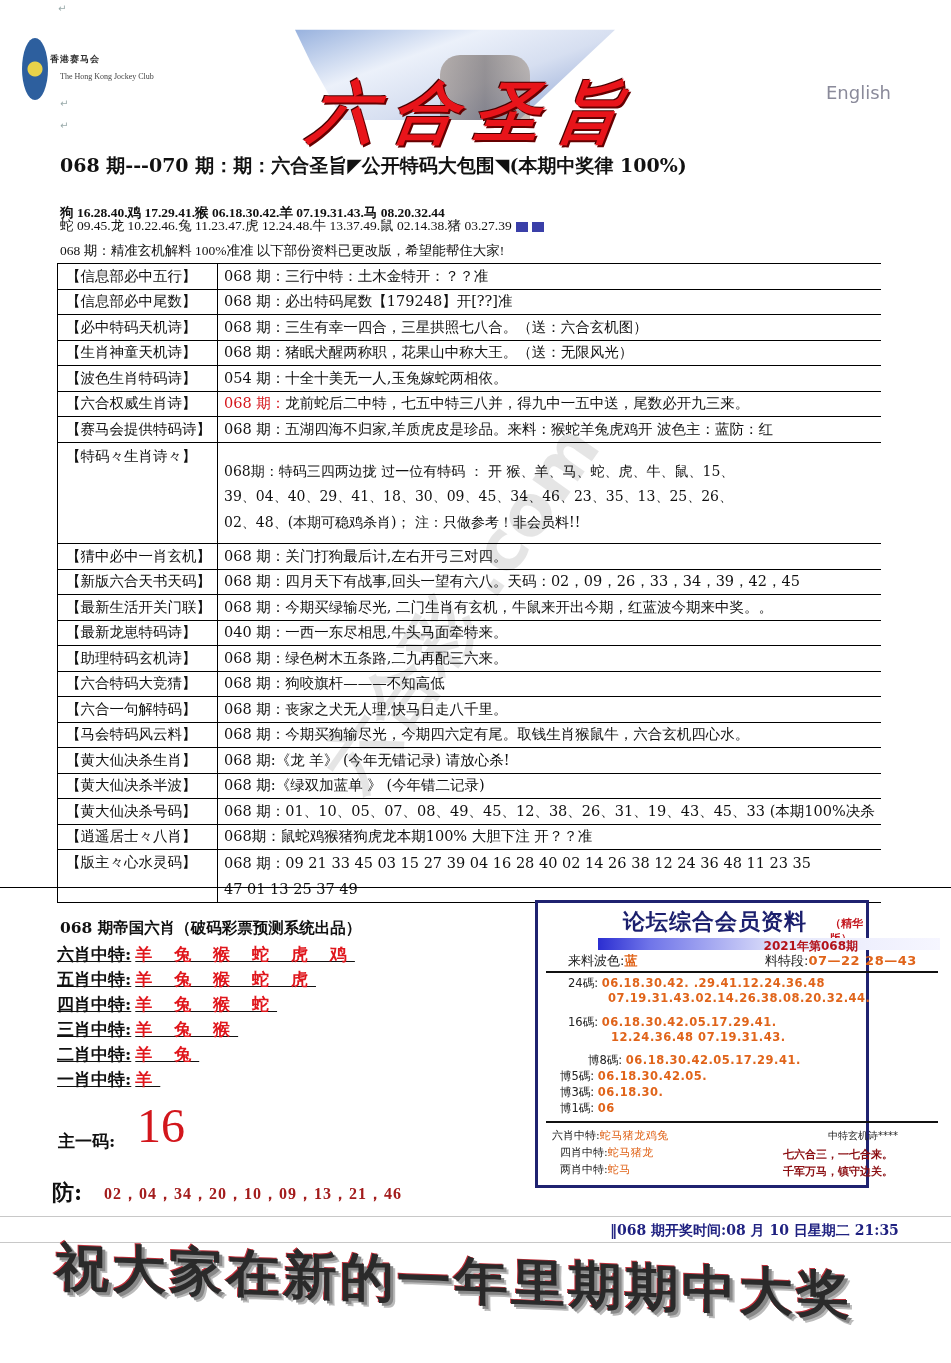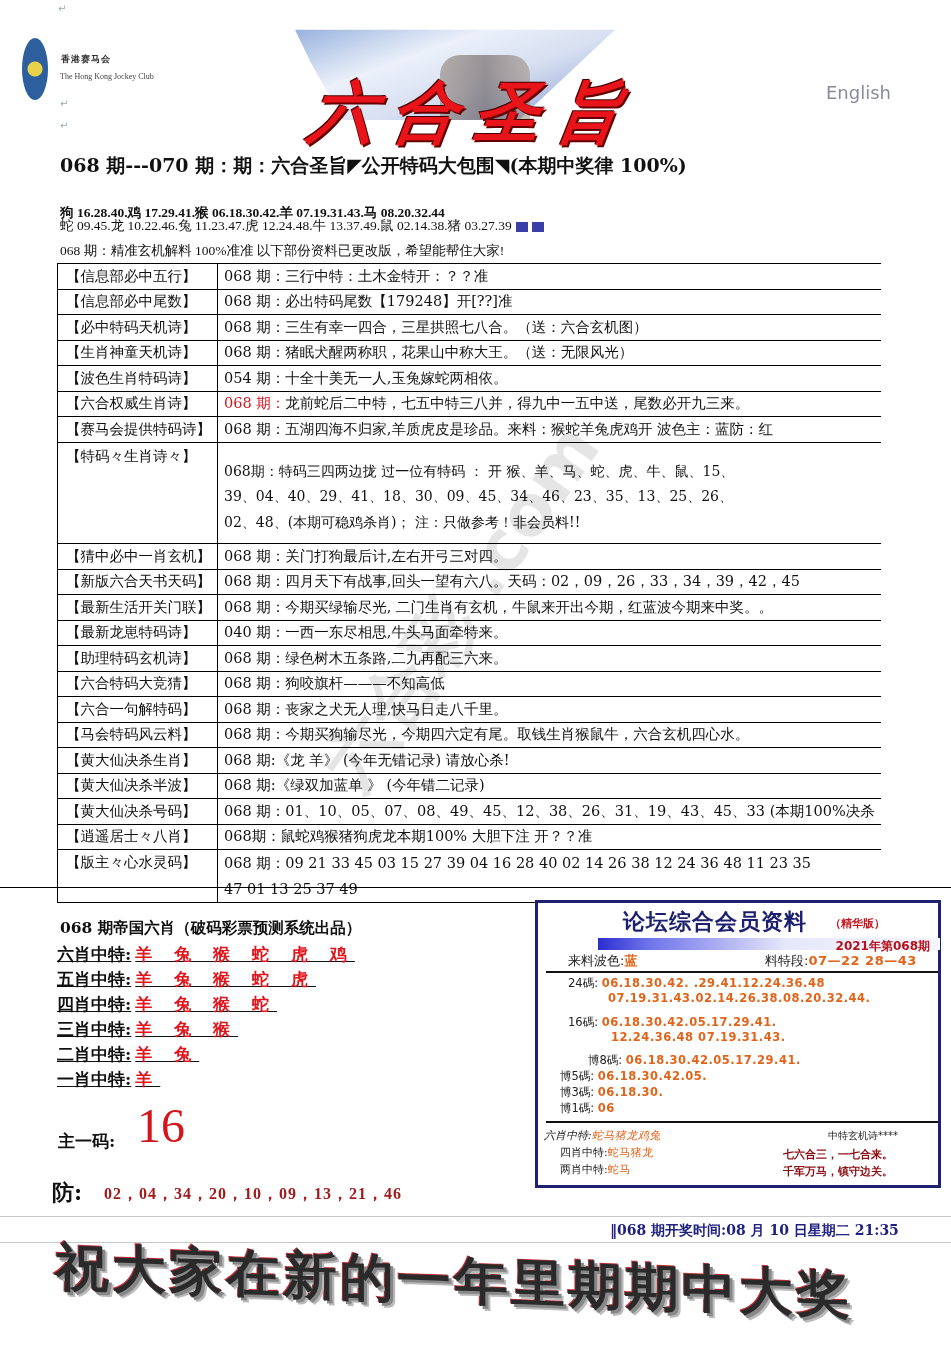--- a/index.html
+++ b/index.html
@@ -4,21 +4,21 @@
 <style>
   html, body { margin:0; padding:0; background:#fff; }
   body { width:951px; height:1363px; position:relative; overflow:hidden;
          font-family:"DejaVu Serif","Liberation Serif",serif; color:#111; }
   .abs { position:absolute; }
   .para { color:#9aa; font-size:10px; font-family:"DejaVu Sans",sans-serif; }
 
   
   .logo { left:22px; top:38px; width:26px; height:62px; border-radius:50%;
           background:radial-gradient(circle at 50% 50%, #e8d24a 0 7px, #2d5f9e 8px 100%); }
-  .logo-text1 { left:61px; top:53px; font-size:9px; color:#333; font-weight:bold; letter-spacing:1px; }
+  .logo-text1 { left:50px; top:53px; font-size:9px; color:#333; font-weight:bold; letter-spacing:1px; }
   .logo-text2 { left:60px; top:72px; font-size:8px; color:#444; font-family:"Liberation Serif",serif; }
   .banner { left:295px; top:25px; width:320px; height:95px;
             background:linear-gradient(160deg,#7f9fd6 0%,#e8eef9 35%,#cfd9ee 60%,#6b88c6 100%);
             clip-path:polygon(0 5%,100% 5%,70% 100%,15% 100%,5% 40%); opacity:.85; }
   .banner-horse { left:440px; top:55px; width:90px; height:65px;
                   background:linear-gradient(90deg,#8a7a6e,#5a4e48,#a09080); opacity:.55; border-radius:20px 20px 0 0; }
   .title-art { left:310px; top:68px; font-size:66px; font-weight:bold; color:#e8141a;
                letter-spacing:16px; font-style:italic; font-family:"DejaVu Serif",serif;
                text-shadow:2px 2px 0 #600, -1px -1px 0 #400; transform:skewX(-8deg); }
   .english { left:826px; top:82px; font-size:18px; color:#8a8a9a; font-family:"DejaVu Sans",sans-serif; }
@@ -39,21 +39,21 @@
   
   .imp-title { left:60px; top:918px; font-size:15.5px; font-weight:bold; }
   .imp-row { left:57px; font-size:17px; font-weight:bold; white-space:nowrap;text-decoration:underline; }
   .imp-row .z { color:#e0161c; letter-spacing:8px; margin-left:4px; }
   .main-label { left:58px; top:1130px; font-size:17px; font-weight:bold; }
   .main-num { left:137px; top:1098px; font-size:48px; color:#d3161c; font-family:"Liberation Serif",serif; }
   .fang-label { left:52px; top:1178px; font-size:22px; font-weight:bold; }
   .fang-nums { left:104px; top:1184px; font-size:16px; color:#a31c1c; font-weight:bold; letter-spacing:1px; font-family:"Liberation Serif",serif; }
 
   
-  .panel { left:535px; top:900px; width:406px; height:288px; border:3px solid #1f2270; box-sizing:border-box;
+  .panel { left:535px; top:900px; width:334px; height:288px; border:3px solid #1f2270; box-sizing:border-box;
            background:#fff; font-family:"DejaVu Sans",sans-serif; }
   .panel-title { position:absolute; left:85px; top:4px; font-size:22px; font-weight:bold; color:#1b1f6d; letter-spacing:1px; }
   .panel-sub { position:absolute; left:292px; top:13px; font-size:11px; font-weight:bold; color:#c3141c; }
   .panel-bar { position:absolute; left:60px; top:35px; width:342px; height:12px;
                background:linear-gradient(90deg,#2b2ed1 0%,#6f74e9 15%,#e6e8fb 55%,#f6f6ff 100%); }
   .panel-year { position:absolute; right:8px; top:35px; font-size:12px; font-weight:bold; color:#b3121a; }
   .panel-line { position:absolute; font-size:11.5px; white-space:nowrap; color:#222; }
   .panel-line .o { color:#e0641a; font-weight:bold; letter-spacing:.5px; }
   .panel-hr { position:absolute; left:8px; width:392px; height:2px; background:#111; }
   .panel-poem { position:absolute; font-size:11px; font-weight:bold; color:#8b0e12; white-space:nowrap; }
@@ -214,21 +214,21 @@
   <div class="panel-line" style="left:30px;top:73px;"><span>24碼:</span> <span class="o">06.18.30.42.      .29.41.12.24.36.48</span></div>
   <div class="panel-line" style="left:70px;top:88px;"><span class="o">07.19.31.43.02.14.26.38.08.20.32.44.</span></div>
   <div class="panel-line" style="left:30px;top:112px;"><span>16碼:</span> <span class="o">06.18.30.42.05.17.29.41.</span></div>
   <div class="panel-line" style="left:73px;top:127px;"><span class="o">12.24.36.48 07.19.31.43.</span></div>
   <div class="panel-line" style="left:22px;top:150px;margin-left:28px;"><span>博8碼:</span> <span class="o">06.18.30.42.05.17.29.41.</span></div>
   <div class="panel-line" style="left:22px;top:166px;"><span>博5碼:</span> <span class="o">06.18.30.42.05.</span></div>
   <div class="panel-line" style="left:22px;top:182px;"><span>博3碼:</span> <span class="o">06.18.30.</span></div>
   <div class="panel-line" style="left:22px;top:198px;"><span>博1碼:</span> <span class="o">06</span></div>
   <div class="panel-hr" style="top:218px;"></div>
 
-  <div class="panel-line" style="left:6px;top:225px;font-size:11px;font-style:italic;"><span>六肖中特:</span><span class="o" style="font-weight:normal">蛇马猪龙鸡兔</span></div>
+  <div class="panel-line" style="left:14px;top:225px;font-size:11px;"><span>六肖中特:</span><span class="o" style="font-weight:normal">蛇马猪龙鸡兔</span></div>
   <div class="panel-line" style="left:22px;top:242px;font-size:11px;"><span>四肖中特:</span><span class="o" style="font-weight:normal">蛇马猪龙</span></div>
   <div class="panel-line" style="left:22px;top:259px;font-size:11px;"><span>两肖中特:</span><span class="o" style="font-weight:normal">蛇马</span></div>
   <div class="panel-line" style="left:290px;top:226px;font-size:10px;">中特玄机诗****</div>
   <div class="panel-poem" style="left:245px;top:244px;">七六合三，一七合来。</div>
   <div class="panel-poem" style="left:245px;top:261px;">千军万马，镇守边关。</div>
 </div>
 
 <div class="abs hr2"></div>
 <div class="abs draw-time">‖068 期开奖时间:08 月 10 日星期二    21:35</div>
 <div class="abs hr3"></div>

